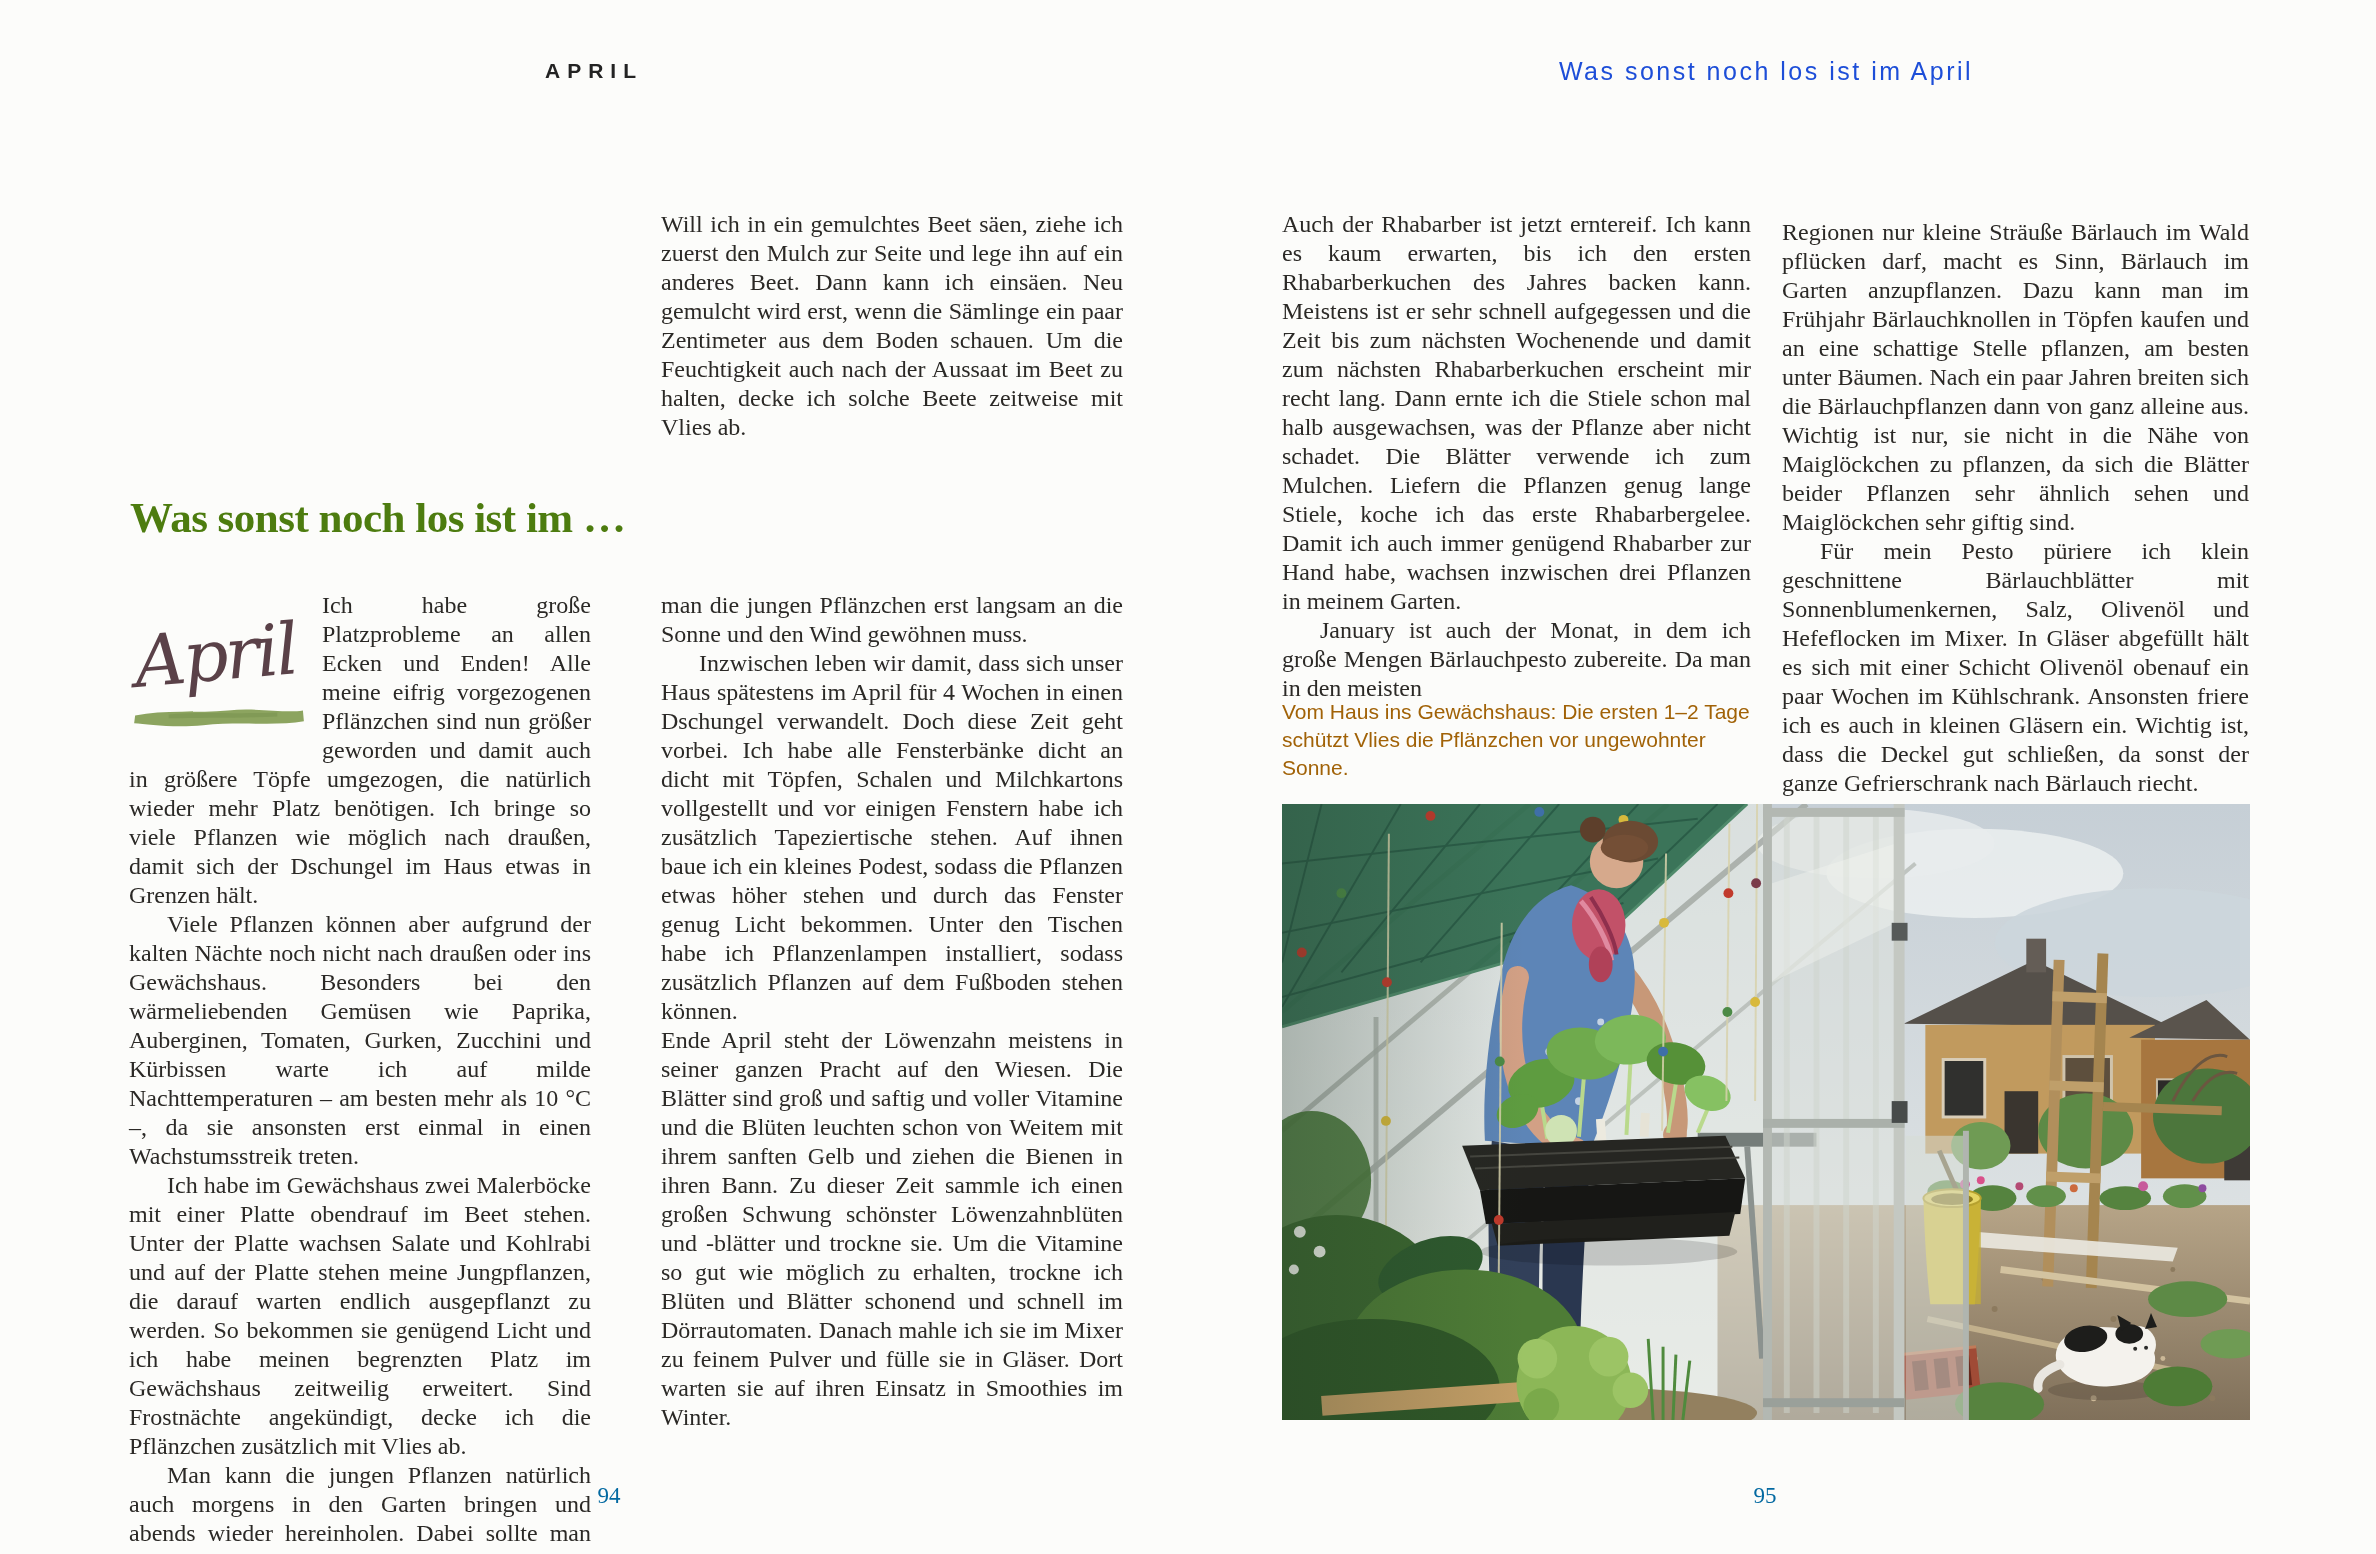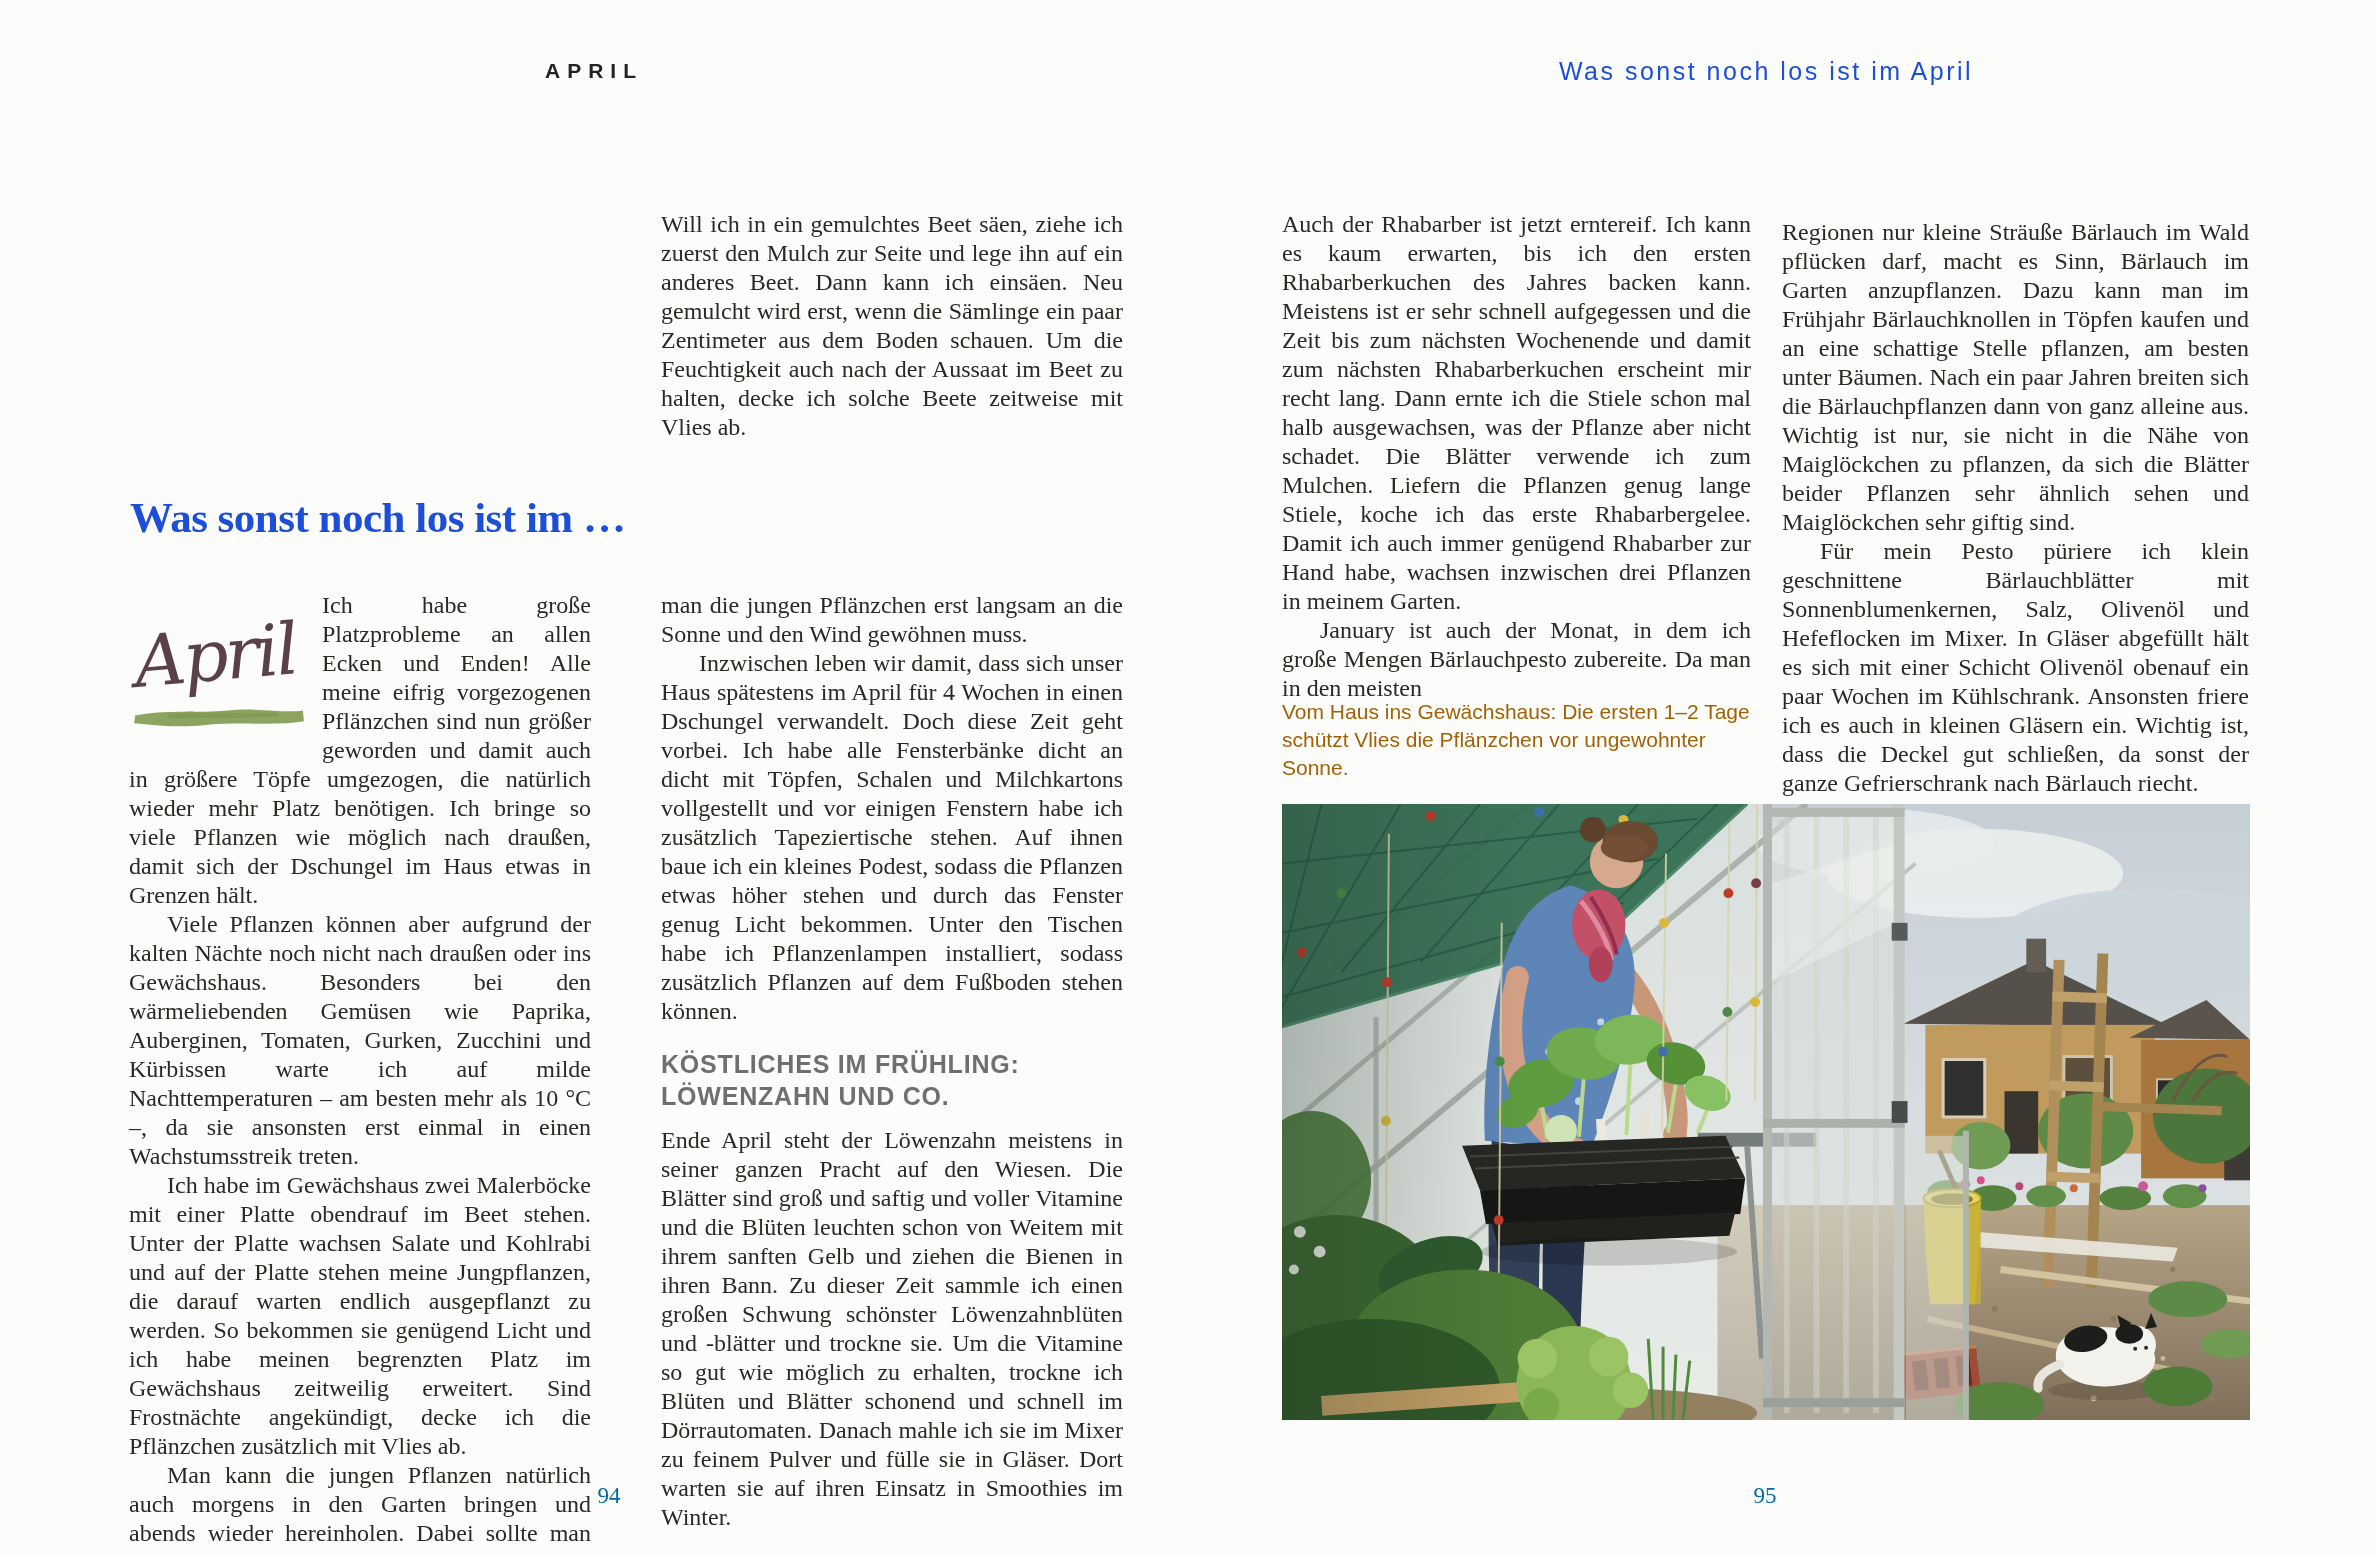--- a/index.html
+++ b/index.html
@@ -6,21 +6,21 @@
   body{width:2376px;height:1554px;position:relative;background:#fcfcfa;
        font-family:"Liberation Serif","DejaVu Serif",serif;}
   .abs{position:absolute;}
   .kicker{font-family:"Liberation Sans","DejaVu Sans",sans-serif;font-size:21px;
           font-weight:700;letter-spacing:7px;color:#232323;text-align:center;}
   .r-header{font-family:"Liberation Sans","DejaVu Sans",sans-serif;font-size:25px;
           font-weight:400;letter-spacing:2.5px;color:#1d4ed8;text-align:center;}
   .body-col{font-size:24px;line-height:29px;color:#2b2926;text-align:justify;}
   .body-col p{margin:0;}
   .indent{text-indent:38px;}
-  .section-heading{font-size:43px;font-weight:700;color:#1d4ed8;white-space:nowrap;
+  .section-heading{font-size:43px;font-weight:700;color:#4d7c0f;white-space:nowrap;
           letter-spacing:-0.5px;}
   .april-fig{float:left;width:183px;height:150px;margin:4px 10px 0 0;}
   .subhead{font-family:"Liberation Sans","DejaVu Sans",sans-serif;font-size:25px;
           line-height:32px;font-weight:700;letter-spacing:0.8px;color:#6f6f6f;
           margin:22px 0 14px 0 !important;text-align:left;}
   .caption{font-family:Liberation Sans, sans-serif;font-size:21px;
           line-height:28px;color:#a16207;}
   .pagenum{font-size:23px;color:#0369a1;text-align:center;}
   .photo{overflow:hidden;background:#cfd6da;}
   .photo svg{display:block;width:100%;height:100%;}
@@ -49,24 +49,20 @@
   </div>
   <p>Ich habe große Platzprobleme an allen Ecken und Enden! Alle meine eifrig vorgezogenen Pflänzchen sind nun größer geworden und damit auch in größere Töpfe umgezogen, die natürlich wieder mehr Platz benötigen. Ich bringe so viele Pflanzen wie möglich nach draußen, damit sich der Dschungel im Haus etwas in Grenzen hält.</p>
   <p class="indent">Viele Pflanzen können aber aufgrund der kalten Nächte noch nicht nach draußen oder ins Gewächshaus. Besonders bei den wärmeliebenden Gemüsen wie Paprika, Auberginen, Tomaten, Gurken, Zucchini und Kürbissen warte ich auf milde Nachttemperaturen – am besten mehr als 10 °C –, da sie ansonsten erst einmal in einen Wachstumsstreik treten.</p>
   <p class="indent">Ich habe im Gewächshaus zwei Malerböcke mit einer Platte obendrauf im Beet stehen. Unter der Platte wachsen Salate und Kohlrabi und auf der Platte stehen meine Jungpflanzen, die darauf warten endlich ausgepflanzt zu werden. So bekommen sie genügend Licht und ich habe meinen begrenzten Platz im Gewächshaus zeitweilig erweitert. Sind Frostnächte angekündigt, decke ich die Pflänzchen zusätzlich mit Vlies ab.</p>
   <p class="indent">Man kann die jungen Pflanzen natürlich auch morgens in den Garten bringen und abends wieder hereinholen. Dabei sollte man jedoch beachten, dass</p>
 </div>
 
 <div class="abs body-col" style="left:661px;top:591px;width:462px;">
   <p>man die jungen Pflänzchen erst langsam an die Sonne und den Wind gewöhnen muss.</p>
   <p class="indent">Inzwischen leben wir damit, dass sich unser Haus spätestens im April für 4 Wochen in einen Dschungel verwandelt. Doch diese Zeit geht vorbei. Ich habe alle Fensterbänke dicht an dicht mit Töpfen, Schalen und Milchkartons vollgestellt und vor einigen Fenstern habe ich zusätzlich Tapeziertische stehen. Auf ihnen baue ich ein kleines Podest, sodass die Pflanzen etwas höher stehen und durch das Fenster genug Licht bekommen. Unter den Tischen habe ich Pflanzenlampen installiert, sodass zusätzlich Pflanzen auf dem Fußboden stehen können.</p>
-  <p class="subhead">
-    <span>KÖSTLICHES IM FRÜHLING:</span><br>
-    <span>LÖWENZAHN UND CO.</span>
-  </p>
   <p>Ende April steht der Löwenzahn meistens in seiner ganzen Pracht auf den Wiesen. Die Blätter sind groß und saftig und voller Vitamine und die Blüten leuchten schon von Weitem mit ihrem sanften Gelb und ziehen die Bienen in ihren Bann. Zu dieser Zeit sammle ich einen großen Schwung schönster Löwenzahnblüten und -blätter und trockne sie. Um die Vitamine so gut wie möglich zu erhalten, trockne ich Blüten und Blätter schonend und schnell im Dörrautomaten. Danach mahle ich sie im Mixer zu feinem Pulver und fülle sie in Gläser. Dort warten sie auf ihren Einsatz in Smoothies im Winter.</p>
 </div>
 
 <div class="abs pagenum" style="left:510px;top:1483px;width:198px;">94</div>
 
 <div class="abs r-header" style="left:1282px;top:57px;width:968px;">Was sonst noch los ist im April</div>
 
 <div class="abs body-col" style="left:1282px;top:210px;width:469px;">
   <p>Auch der Rhabarber ist jetzt erntereif. Ich kann es kaum erwarten, bis ich den ersten Rhabarberkuchen des Jahres backen kann. Meistens ist er sehr schnell aufgegessen und die Zeit bis zum nächsten Wochenende und damit zum nächsten Rhabarberkuchen erscheint mir recht lang. Dann ernte ich die Stiele schon mal halb ausgewachsen, was der Pflanze aber nicht schadet. Die Blätter verwende ich zum Mulchen. Liefern die Pflanzen genug lange Stiele, koche ich das erste Rhabarbergelee. Damit ich auch immer genügend Rhabarber zur Hand habe, wachsen inzwischen drei Pflanzen in meinem Garten.</p>
   <p class="indent">January ist auch der Monat, in dem ich große Mengen Bärlauchpesto zubereite. Da man in den meisten</p>

